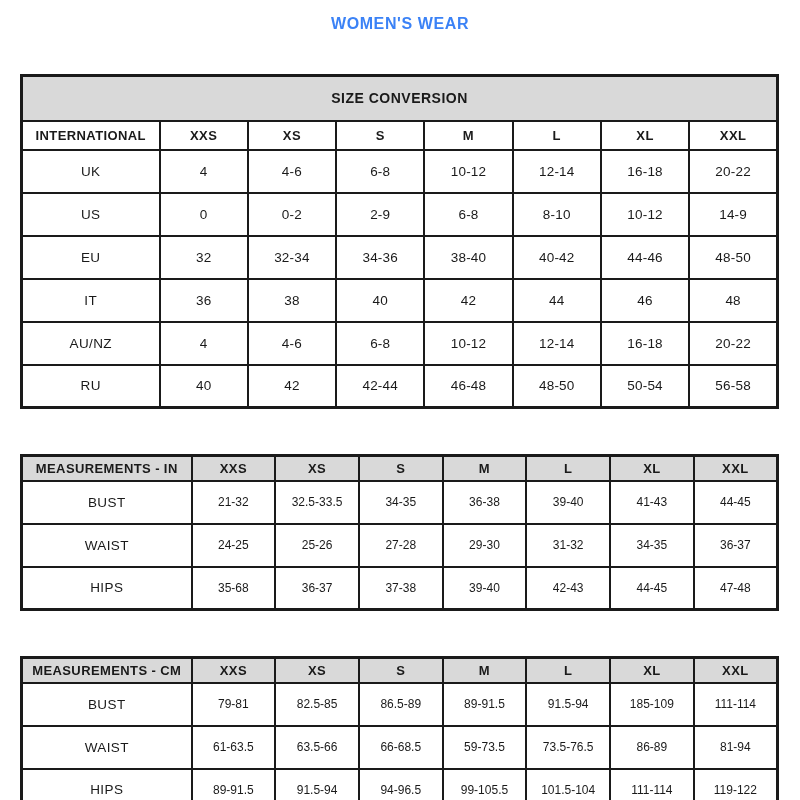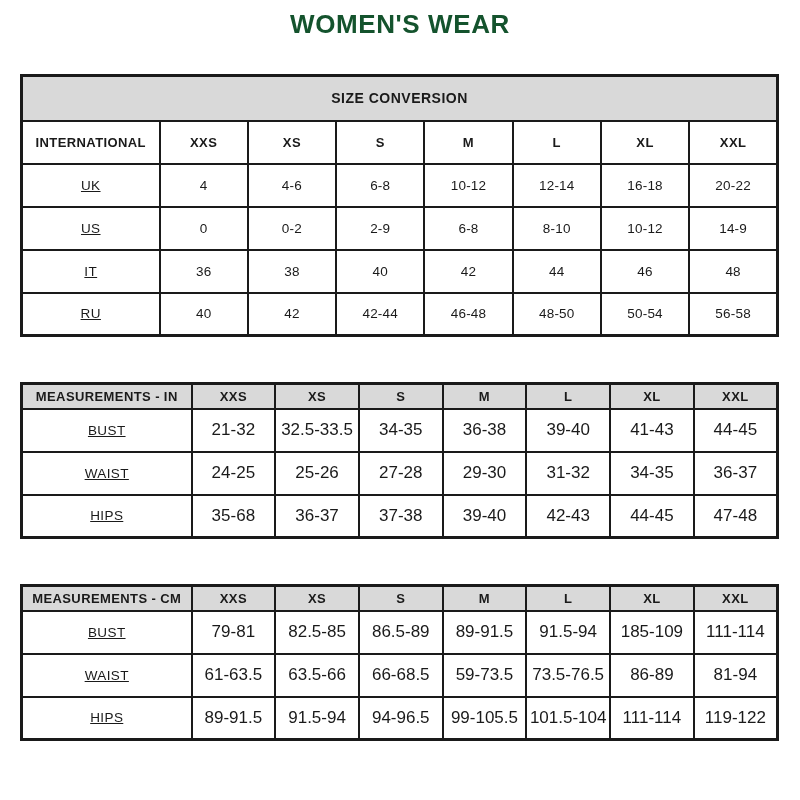--- a/index.html
+++ b/index.html
@@ -8,25 +8,25 @@
     width: 800px; height: 800px;
     background: #ffffff;
     font-family: "Liberation Sans", sans-serif;
     color: #1a1a1a;
     overflow: hidden;
   }
   .page { padding: 10px 20px 0 20px; width: 800px; }
   h1.title {
     margin: 2px 0 9px 0;
     text-align: center;
-    font-size: 26px;
+    font-size: 16px;
     line-height: 24px;
     font-weight: 700;
     letter-spacing: 0.6px;
-    color: #14532d;
+    color: #3b82f6;
   }
   table.tbl {
     border-collapse: collapse;
     table-layout: fixed;
     width: 759px;
     border: 3px solid #1a1a1a;
     background: #ffffff;
     margin-top: 38px;
   }
   table.tbl td {
@@ -44,31 +44,31 @@
   
   td.band {
     background: #d9d9d9;
     height: 45px;
     font-weight: 700;
     font-size: 14px;
     letter-spacing: 0.5px;
   }
   
   tr.head-row td {
-    height: 43px;
+    height: 29px;
     font-weight: 700;
     font-size: 13px;
     letter-spacing: 0.4px;
   }
   tr.head-row.shaded td { background: #d9d9d9; height: 25px; }
   
   tr.data-row td { height: 43px; font-size: 13.5px; letter-spacing: 0.2px; }
-  tr.data-row td.rowhead { font-size: 13.5px; letter-spacing: 0.4px; text-decoration: underline; }
-  
-  .t23 tr.data-row td.cell { font-size: 17px; letter-spacing: 0px; }
+  tr.data-row td.rowhead { font-size: 13.5px; letter-spacing: 0.4px; }
+  
+  .t23 tr.data-row td.cell { font-size: 12px; letter-spacing: 0px; }
   .gap { height: 7px; }
   section.tablewrap { margin: 0; }
 </style>
 </head>
 <body>
 
 <div class="page">
 
   <h1 class="title">WOMEN'S WEAR</h1>
 
@@ -106,28 +106,48 @@
             <td class="rowhead">US</td>
             <td class="cell">0</td>
             <td class="cell">0-2</td>
             <td class="cell">2-9</td>
             <td class="cell">6-8</td>
             <td class="cell">8-10</td>
             <td class="cell">10-12</td>
             <td class="cell">14-9</td>
           </tr>
           <tr class="data-row">
+            <td class="rowhead">EU</td>
+            <td class="cell">32</td>
+            <td class="cell">32-34</td>
+            <td class="cell">34-36</td>
+            <td class="cell">38-40</td>
+            <td class="cell">40-42</td>
+            <td class="cell">44-46</td>
+            <td class="cell">48-50</td>
+          </tr>
+          <tr class="data-row">
             <td class="rowhead">IT</td>
             <td class="cell">36</td>
             <td class="cell">38</td>
             <td class="cell">40</td>
             <td class="cell">42</td>
             <td class="cell">44</td>
             <td class="cell">46</td>
             <td class="cell">48</td>
+          </tr>
+          <tr class="data-row">
+            <td class="rowhead">AU/NZ</td>
+            <td class="cell">4</td>
+            <td class="cell">4-6</td>
+            <td class="cell">6-8</td>
+            <td class="cell">10-12</td>
+            <td class="cell">12-14</td>
+            <td class="cell">16-18</td>
+            <td class="cell">20-22</td>
           </tr>
           <tr class="data-row">
             <td class="rowhead">RU</td>
             <td class="cell">40</td>
             <td class="cell">42</td>
             <td class="cell">42-44</td>
             <td class="cell">46-48</td>
             <td class="cell">48-50</td>
             <td class="cell">50-54</td>
             <td class="cell">56-58</td>

